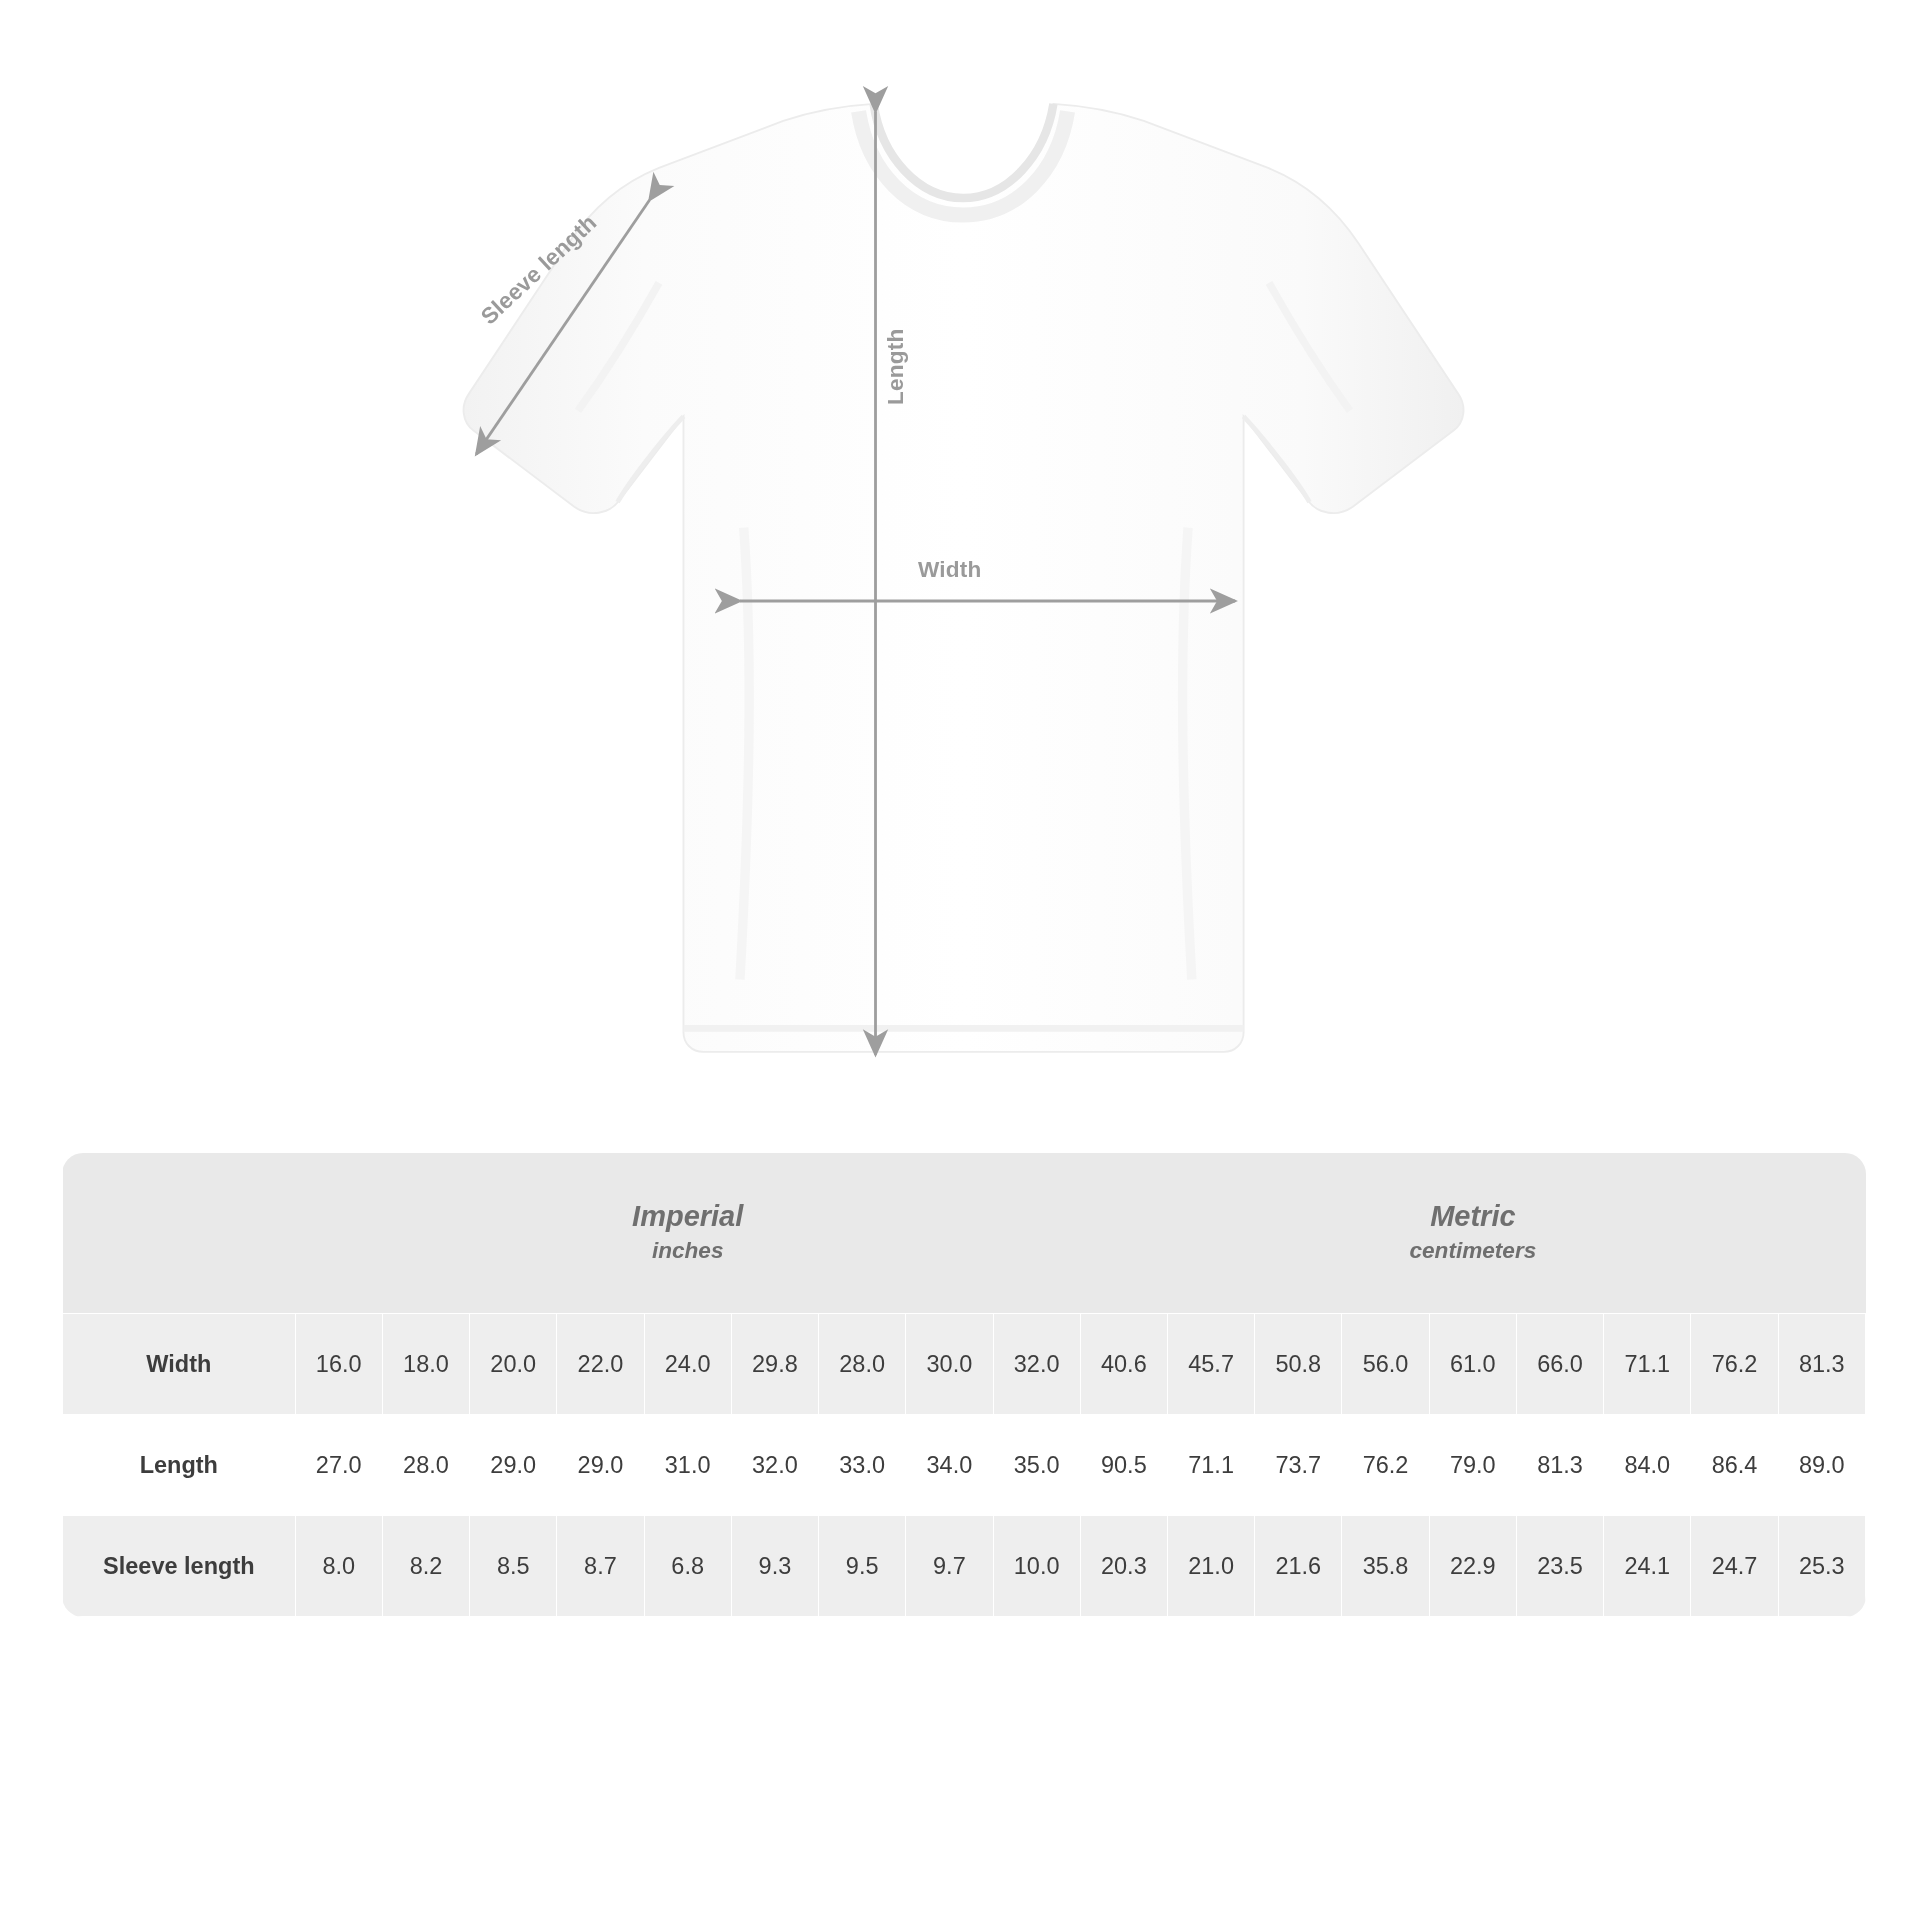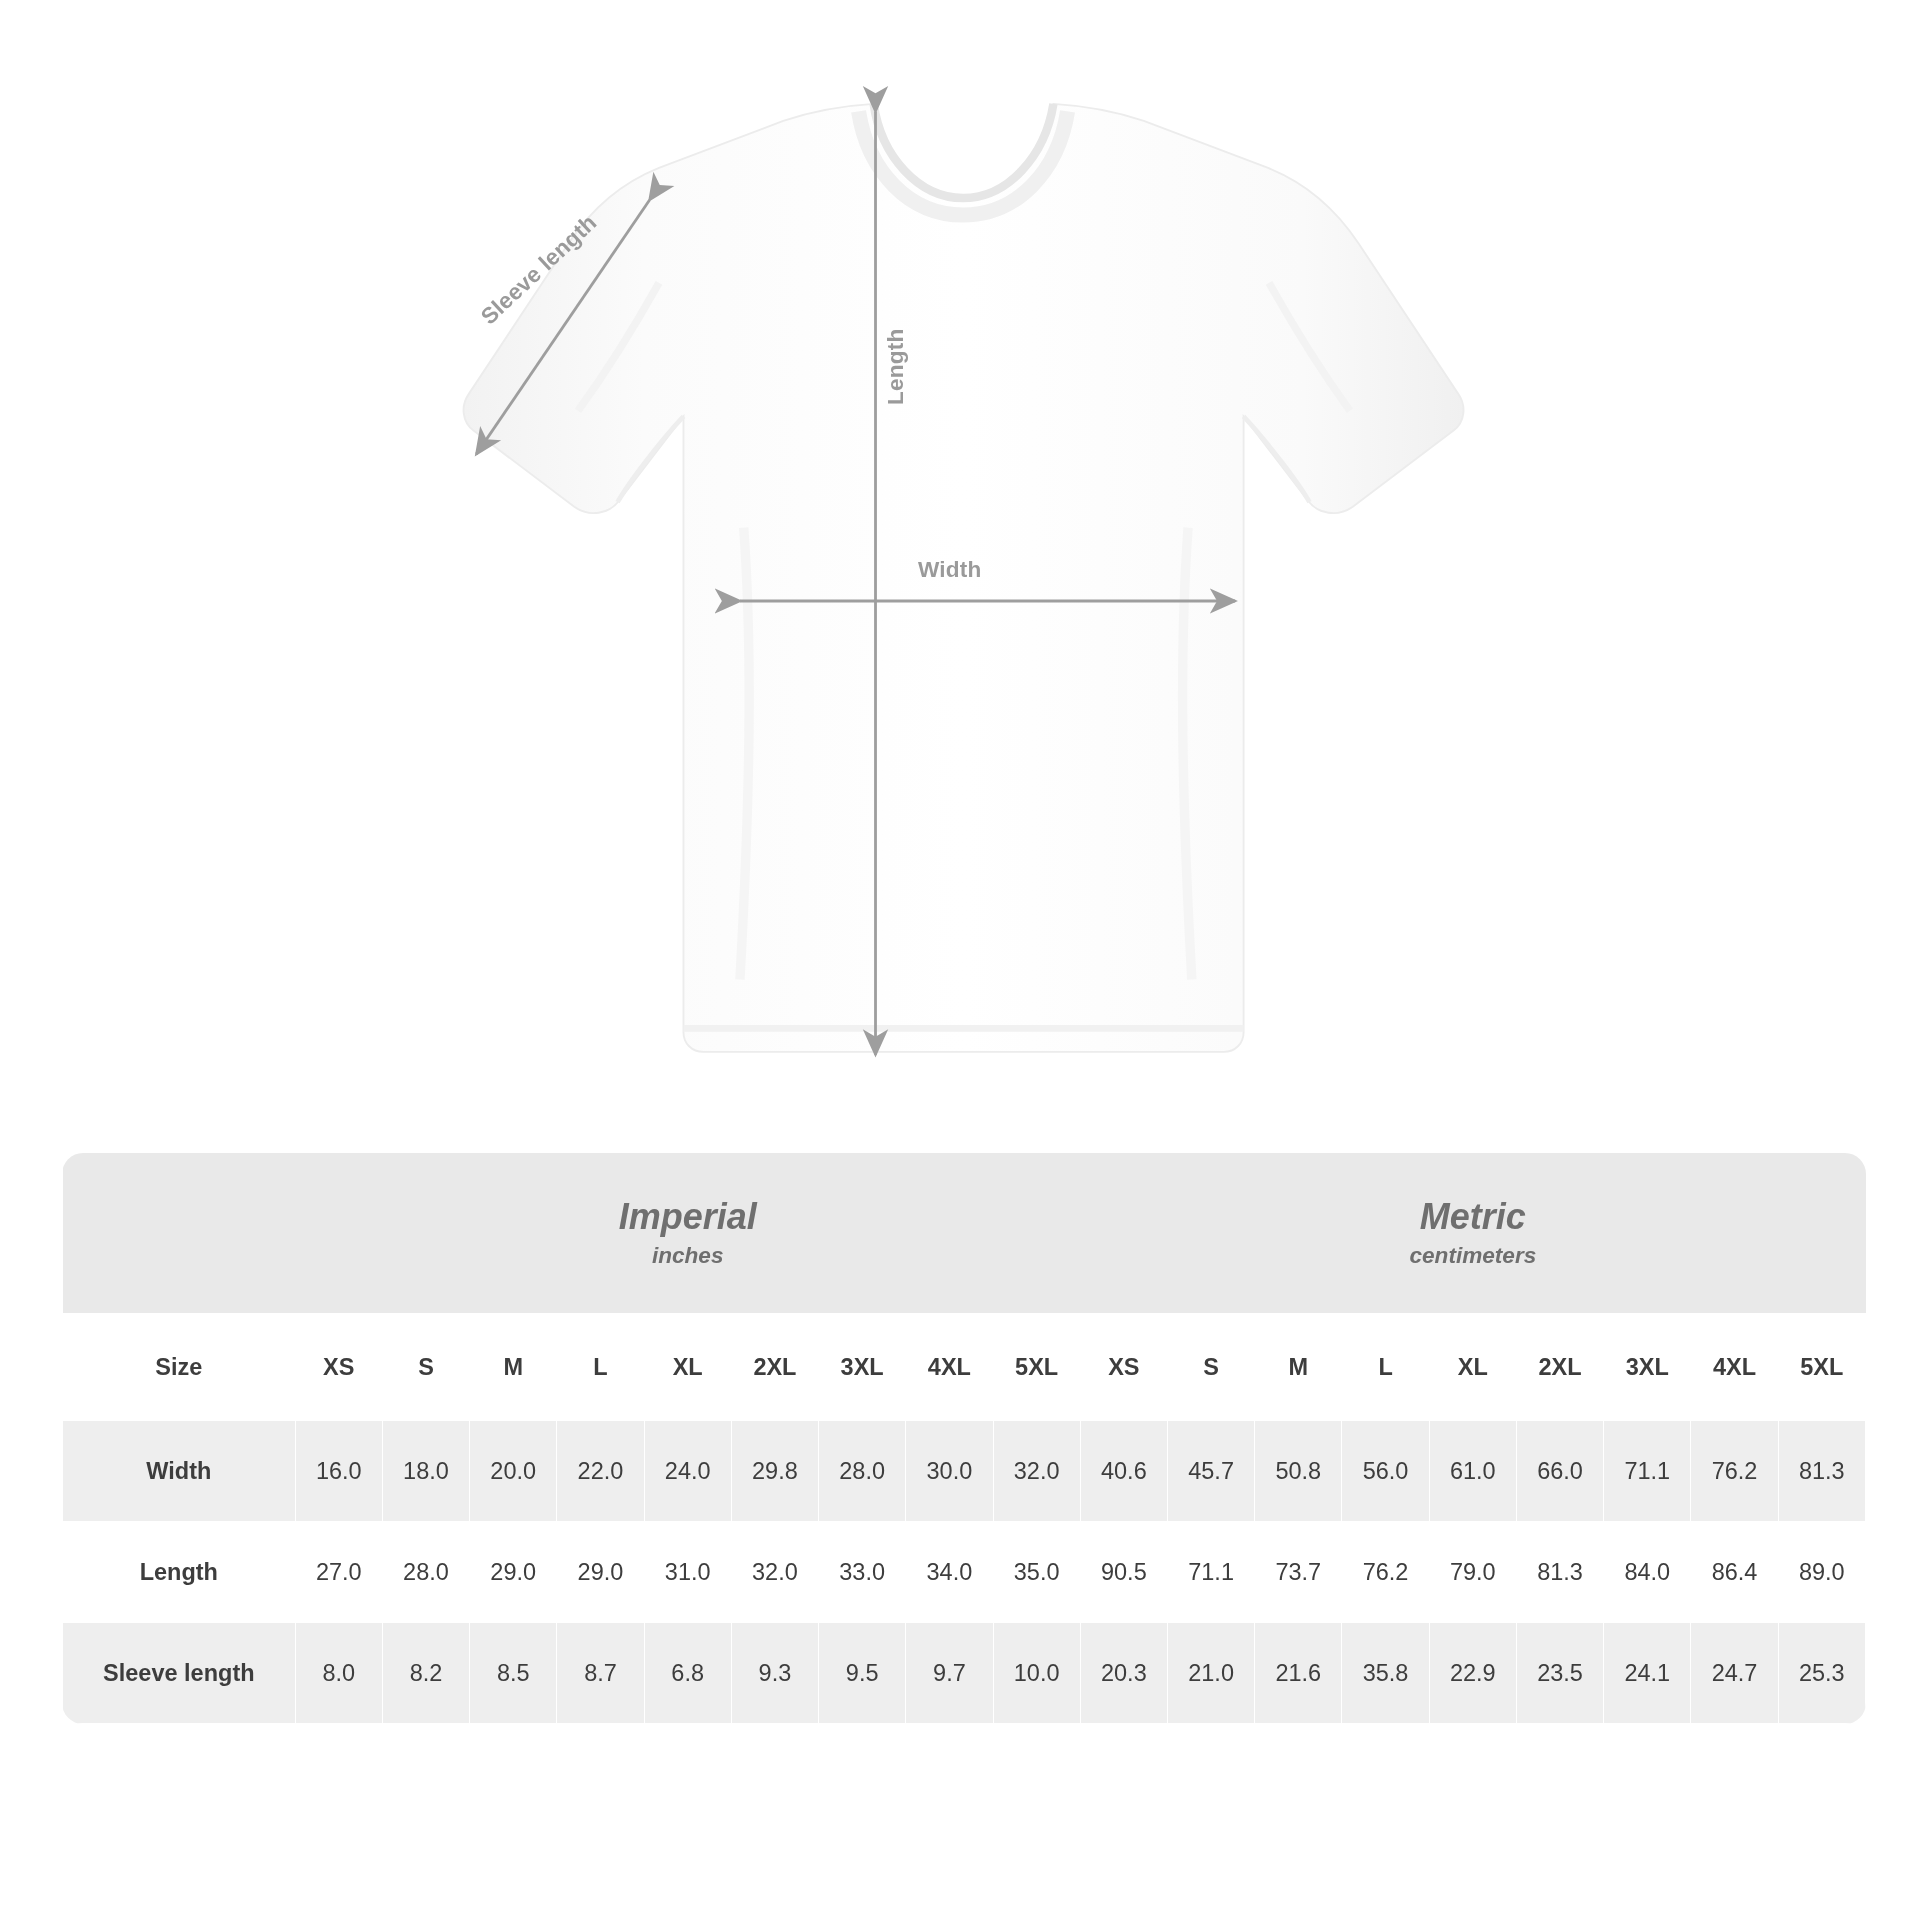--- a/index.html
+++ b/index.html
@@ -94,21 +94,21 @@
     vertical-align: middle;
     font-size: 23.5px;
     color: #3d3d3d;
   }
   .unit-head {
     background: #e9e9e9;
     height: 158px;
     border: none !important;
   }
   .unit-name {
-    font-size: 36px;
+    font-size: 29px;
     font-style: italic;
     font-weight: bold;
     color: #6f6f6f;
     line-height: 1.25;
   }
   .unit-sub {
     font-size: 22.6px;
     font-style: italic;
     color: #6f6f6f;
     line-height: 1.5;
@@ -261,41 +261,20 @@
           <td class="unit-head" colspan="9">
             <div class="unit-name">Imperial</div>
             <div class="unit-sub">inches</div>
           </td>
           <td class="unit-head" colspan="9">
             <div class="unit-name">Metric</div>
             <div class="unit-sub">centimeters</div>
           </td>
         </tr>
 
-        <tr class="hdr-row">
-          <td class="rowlabel">Size</td>
-          <td>XS</td>
-          <td>S</td>
-          <td>M</td>
-          <td>L</td>
-          <td>XL</td>
-          <td>2XL</td>
-          <td>3XL</td>
-          <td>4XL</td>
-          <td>5XL</td>
-          <td>XS</td>
-          <td>S</td>
-          <td>M</td>
-          <td>L</td>
-          <td>XL</td>
-          <td>2XL</td>
-          <td>3XL</td>
-          <td>4XL</td>
-          <td>5XL</td>
-        </tr>
 
         <tr class="row-shade">
           <td class="rowlabel">Width</td>
           <td>16.0</td>
           <td>18.0</td>
           <td>20.0</td>
           <td>22.0</td>
           <td>24.0</td>
           <td>29.8</td>
           <td>28.0</td>

